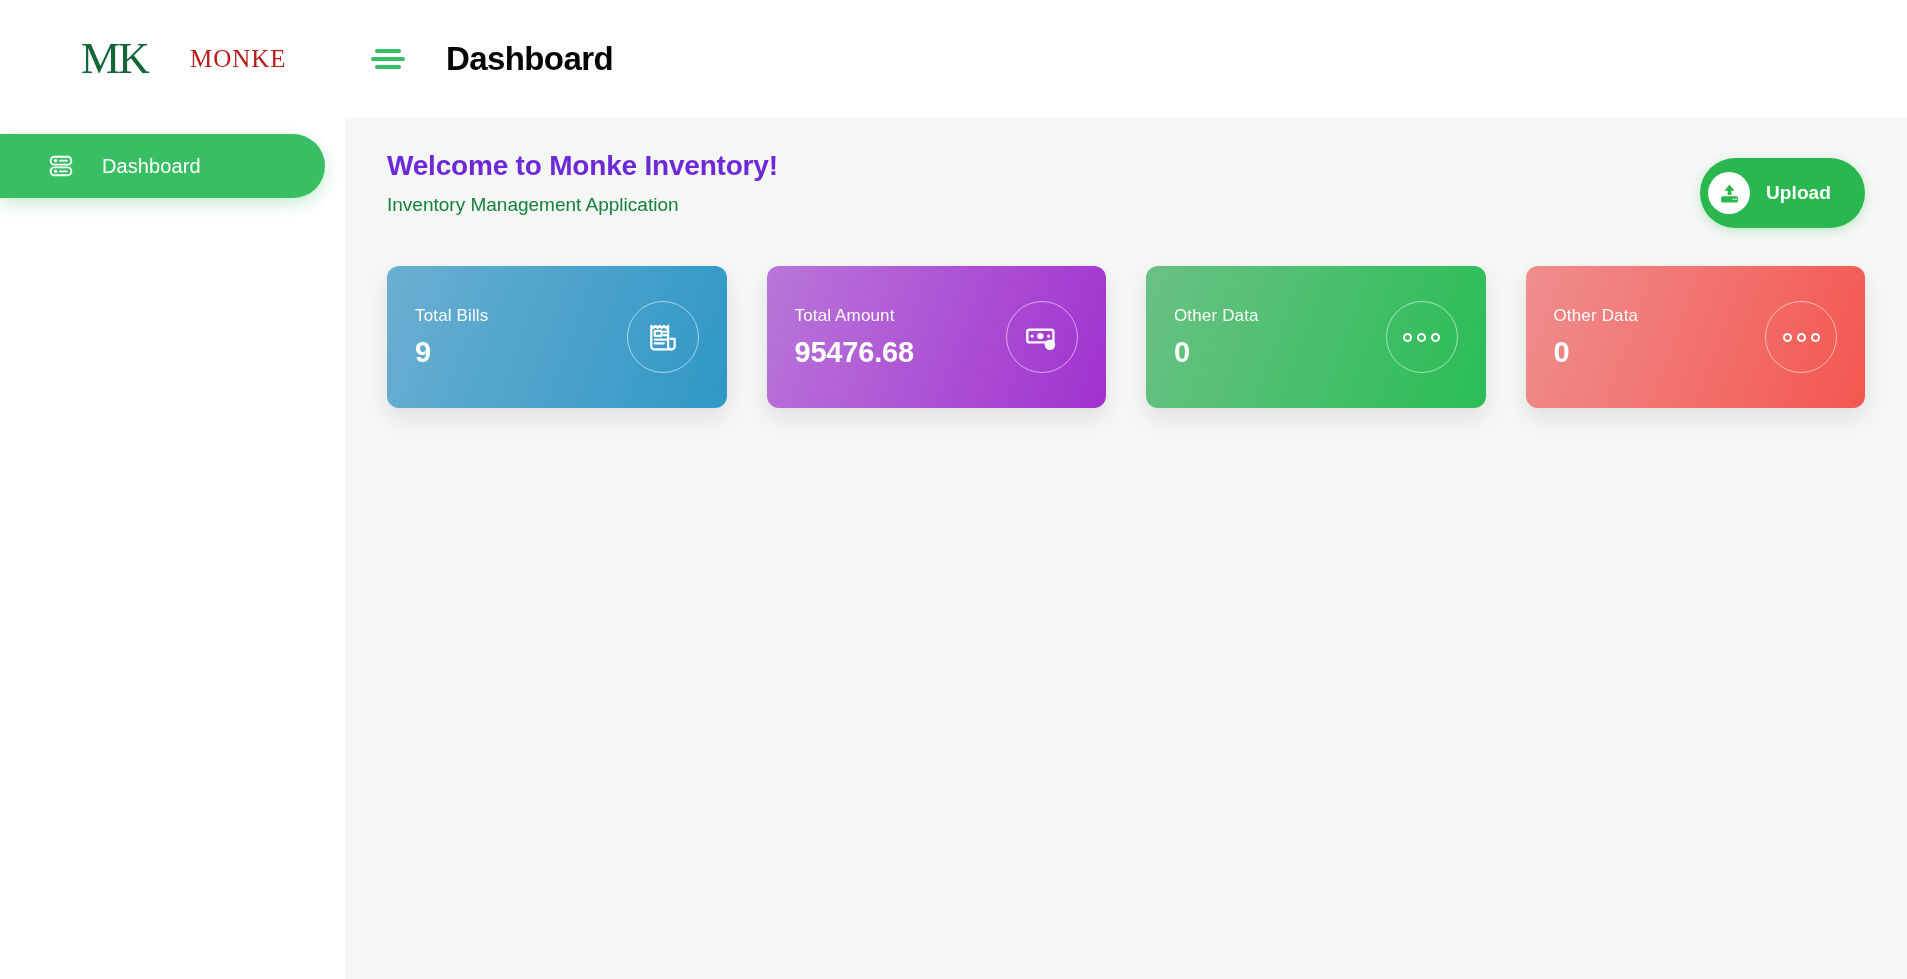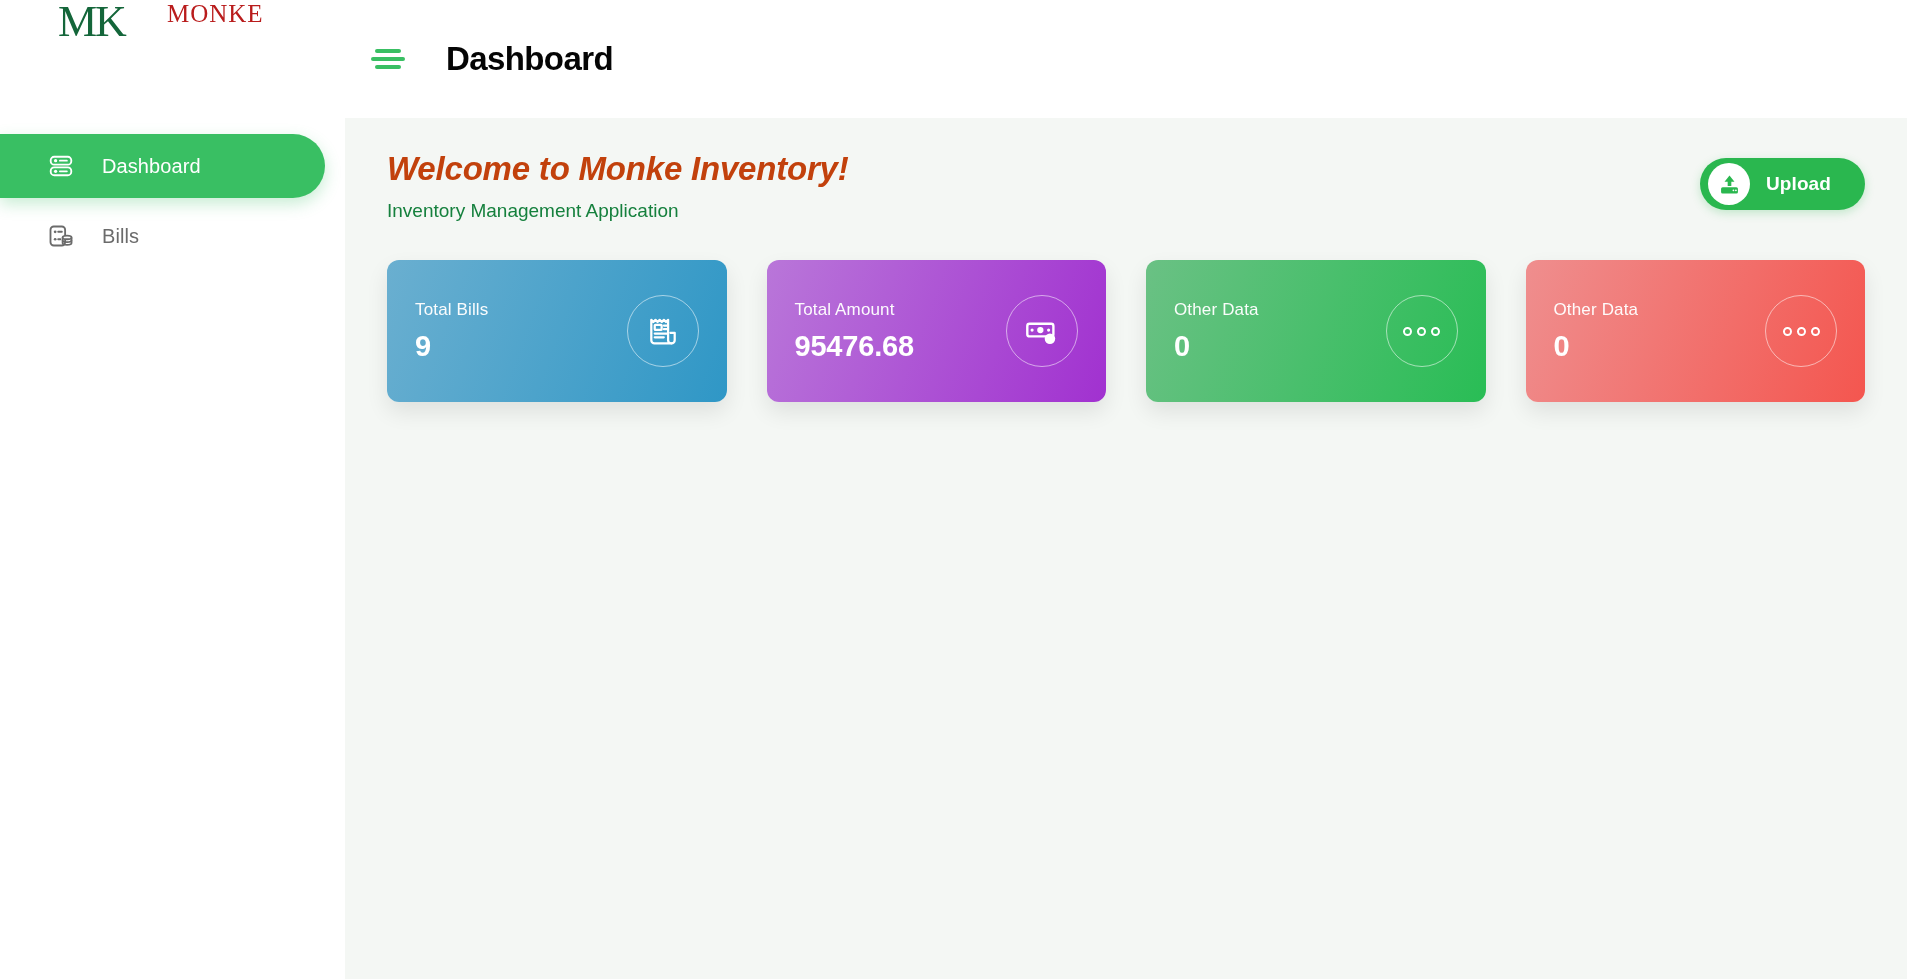--- a/index.html
+++ b/index.html
@@ -29,22 +29,23 @@
     height: 118px;
     background: #ffffff;
     display: flex;
     align-items: center;
   }
 
   .brand {
     width: 345px;
     height: 118px;
     display: flex;
-    align-items: flex-start;
+    align-items: center;
     flex-shrink: 0;
+    padding-left: 23px;
   }
 
   .brand-mark {
     margin-left: 58px;
     font-family: "Liberation Serif", serif;
     font-size: 44px;
     line-height: 1;
     color: #14663a;
     letter-spacing: -2px;
     font-weight: 400;
@@ -153,41 +154,40 @@
   }
 
   .welcome-row {
     display: flex;
     align-items: flex-start;
     justify-content: space-between;
     width: 100%;
   }
 
   .welcome-title {
-    font-size: 33px;
+    font-size: 28px;
     font-weight: 700;
-    color: #c2410c;
+    color: #6d28d9;
     letter-spacing: -0.2px;
-    font-style: italic;
   }
 
   .welcome-sub {
     margin-top: 12px;
     font-size: 19px;
     color: #15803d;
     font-weight: 400;
   }
 
   .upload-btn {
     display: flex;
     align-items: center;
     background: #2ab74f;
     border: none;
     border-radius: 40px;
-    height: 52px;
+    height: 70px;
     padding: 0 34px 0 8px;
     cursor: pointer;
     margin-top: 8px;
     box-shadow: 0 3px 10px rgba(42,183,79,0.25);
   }
   .upload-badge {
     width: 42px;
     height: 42px;
     border-radius: 50%;
     background: #ffffff;
@@ -293,35 +293,20 @@
           <rect x="2.5" y="13.3" width="19" height="7.2" rx="3.2"></rect>
           <circle cx="7" cy="7.1" r="1.5" fill="#ffffff" stroke="none"></circle>
           <circle cx="7" cy="16.9" r="1.5" fill="#ffffff" stroke="none"></circle>
           <line x1="11" y1="7.1" x2="17.4" y2="7.1" stroke-linecap="round"></line>
           <line x1="11" y1="16.9" x2="17.4" y2="16.9" stroke-linecap="round"></line>
         </svg>
       </span>
       <span class="nav-label">Dashboard</span>
     </div>
 
-    <div class="nav-item">
-      <span class="nav-icon">
-        <svg width="26" height="26" viewBox="0 0 24 24" fill="none" stroke="#6b6b6b" stroke-width="1.7">
-          <rect x="2.3" y="3.2" width="13.5" height="17.6" rx="3"></rect>
-          <circle cx="6.6" cy="8.1" r="1.25" fill="#6b6b6b" stroke="none"></circle>
-          <circle cx="6.6" cy="15" r="1.25" fill="#6b6b6b" stroke="none"></circle>
-          <line x1="9.4" y1="8.1" x2="12.8" y2="8.1" stroke-linecap="round"></line>
-          <line x1="9.4" y1="15" x2="11.4" y2="15" stroke-linecap="round"></line>
-          <ellipse cx="17.6" cy="13.3" rx="4.1" ry="1.7" fill="#ffffff"></ellipse>
-          <path d="M13.5 13.3 v2.6 c0 0.95 1.84 1.72 4.1 1.72 s4.1-0.77 4.1-1.72 v-2.6"></path>
-          <path d="M13.5 16 v2.5 c0 0.95 1.84 1.72 4.1 1.72 s4.1-0.77 4.1-1.72 v-2.5"></path>
-        </svg>
-      </span>
-      <span class="nav-label">Bills</span>
-    </div>
 
   </div>
 
   <div class="main">
 
     <div class="welcome-row">
       <div>
         <div class="welcome-title">Welcome to Monke Inventory!</div>
         <div class="welcome-sub">Inventory Management Application</div>
       </div>

